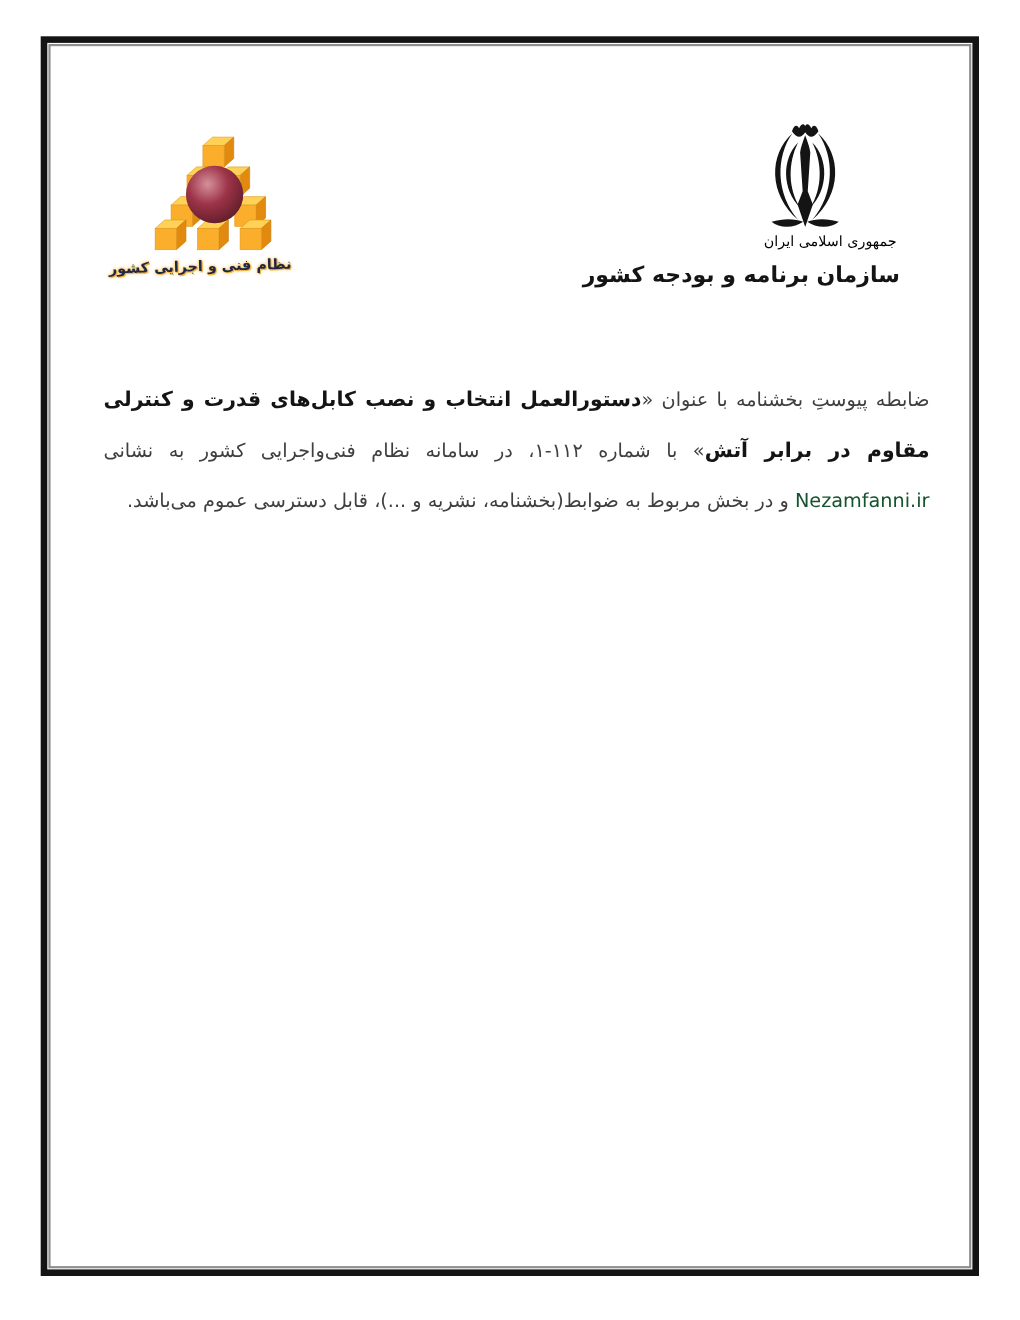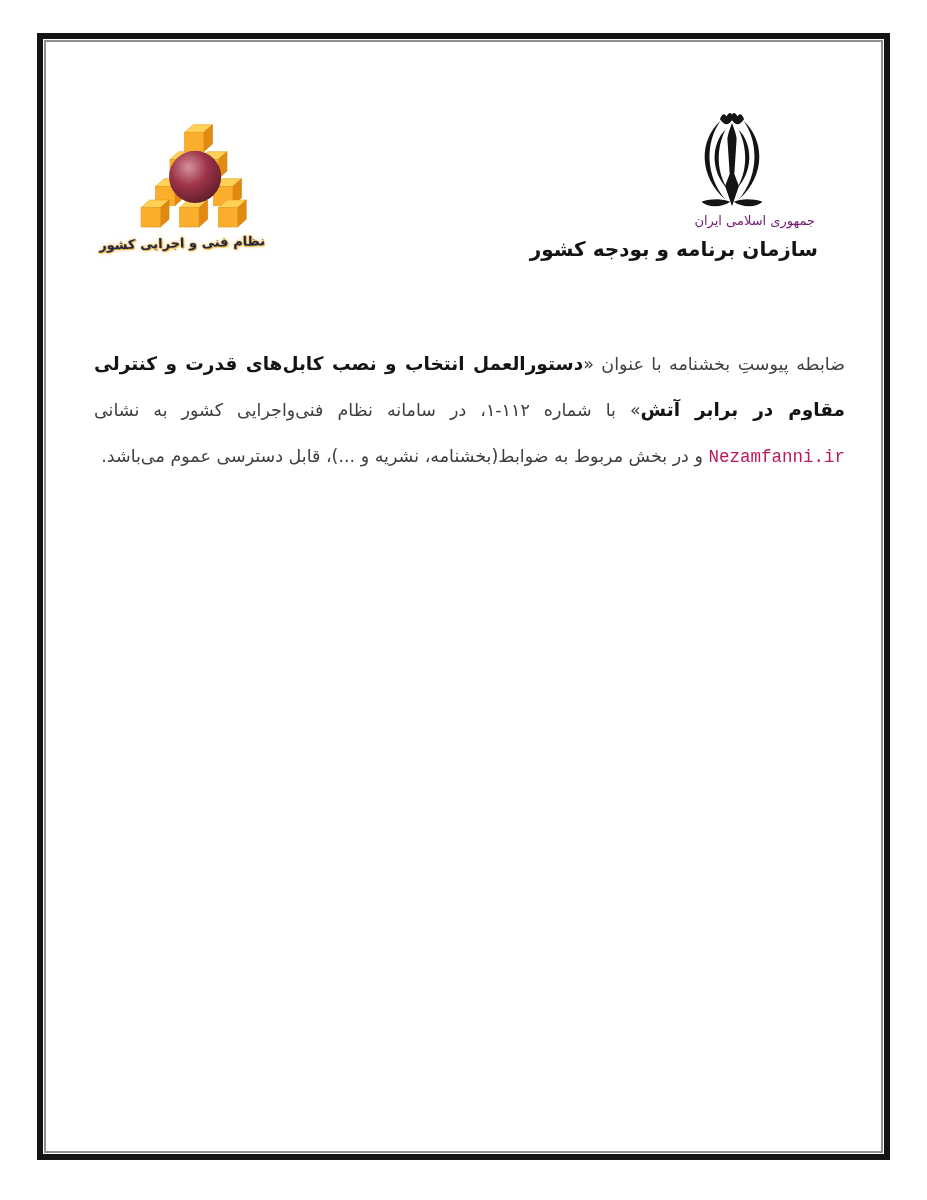--- a/index.html
+++ b/index.html
@@ -19,36 +19,36 @@
   .logo-left{position:absolute;left:131px;top:116px;width:134px;text-align:center;}
   .logo-left-caption{
     margin-top:3px;font-size:13px;font-weight:bold;white-space:nowrap;
     color:#1e2746;direction:rtl;
     text-shadow:0 0 2px #f5b742,0 0 4px #f8c96a,1px 1px 0 #f2ae33;
     transform:rotate(-1.5deg);
   }
   
   .emblem-wrap{position:absolute;left:688px;top:110px;width:88px;height:100px;}
   .emblem-cap1{
-    position:absolute;right:112px;top:213px;font-size:13px;color:#701a75;
+    position:absolute;right:112px;top:213px;font-size:13px;color:#000000;
     direction:rtl;white-space:nowrap;margin-left:10px;
   }
   .emblem-cap2{
     position:absolute;right:109px;top:237px;font-size:20px;font-weight:600;color:#141414;
     direction:rtl;white-space:nowrap;
   }
   
   .body-text{
     position:absolute;left:94px;right:82px;top:341px;margin:0;
     direction:rtl;text-align:justify;
     font-size:17.5px;line-height:46px;color:#3f3f3f;
   }
   .body-text .bold{font-weight:bold;color:#141414;font-size:18.5px;}
   .body-text .num{direction:ltr;unicode-bidi:embed;}
-  .body-text .link{color:#be185d;direction:ltr;unicode-bidi:embed;cursor:pointer;font-family:Liberation Mono, monospace;}
+  .body-text .link{color:#14532d;direction:ltr;unicode-bidi:embed;cursor:pointer;}
 </style>
 </head>
 <body>
 
 <div class="page">
 
   <div class="frame">
     <div class="frame-inner"></div>
   </div>
 

